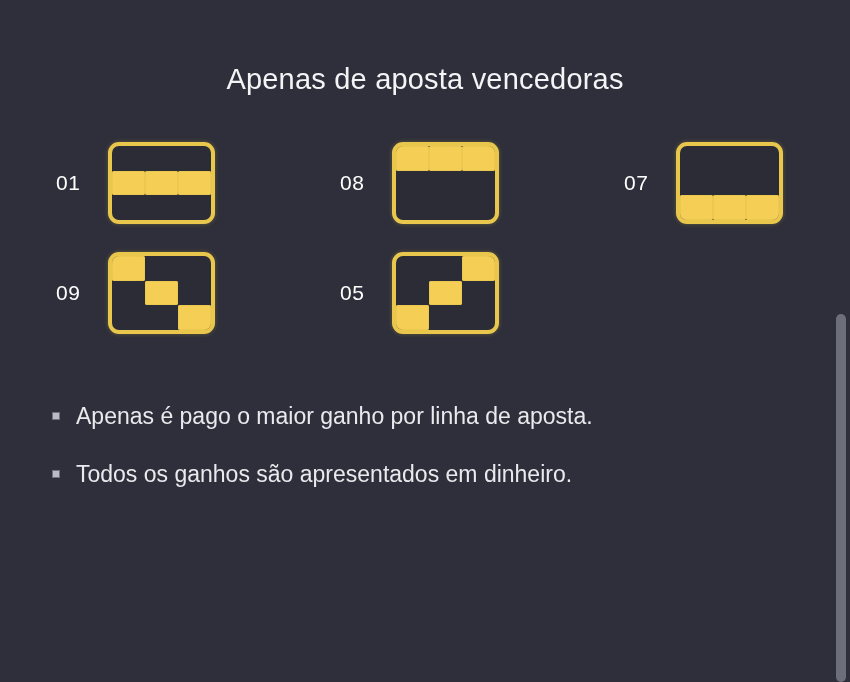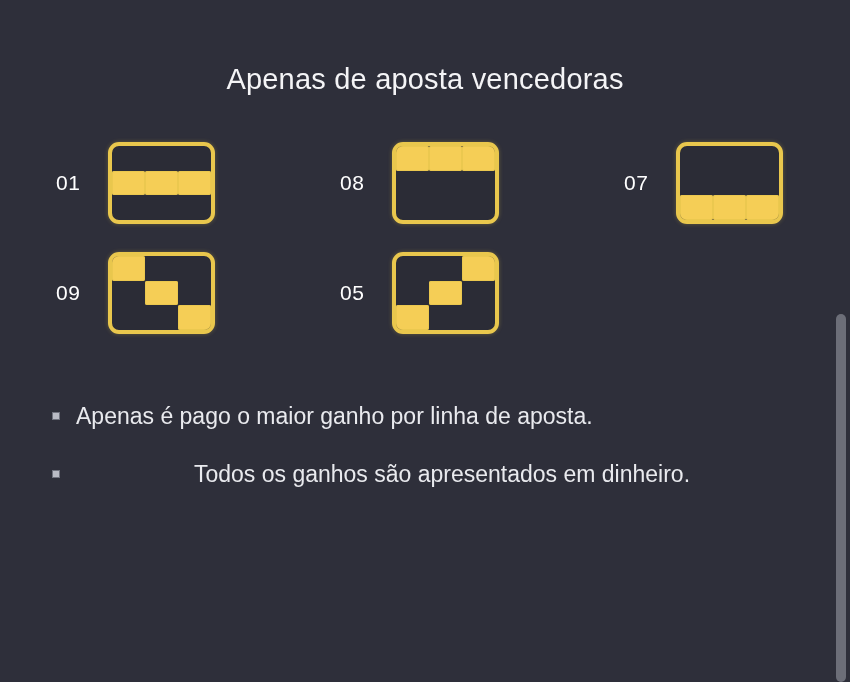--- a/index.html
+++ b/index.html
@@ -98,21 +98,21 @@
   .note {
     position: relative;
     padding-left: 28px;
     margin-bottom: 26px;
     color: #e9eaee;
     font-size: 23px;
     line-height: 31px;
     font-weight: 400;
     margin-top: 27px;
   }
-  .note:last-child { margin-bottom: 0; text-align: center; }
+  .note:last-child { margin-bottom: 0; }
   .note .bullet {
     position: absolute;
     left: 4px;
     top: 11px;
     width: 8px;
     height: 8px;
     background: #b9bbc4;
     box-shadow: inset 0 0 0 1px #6f727d;
   }
 

